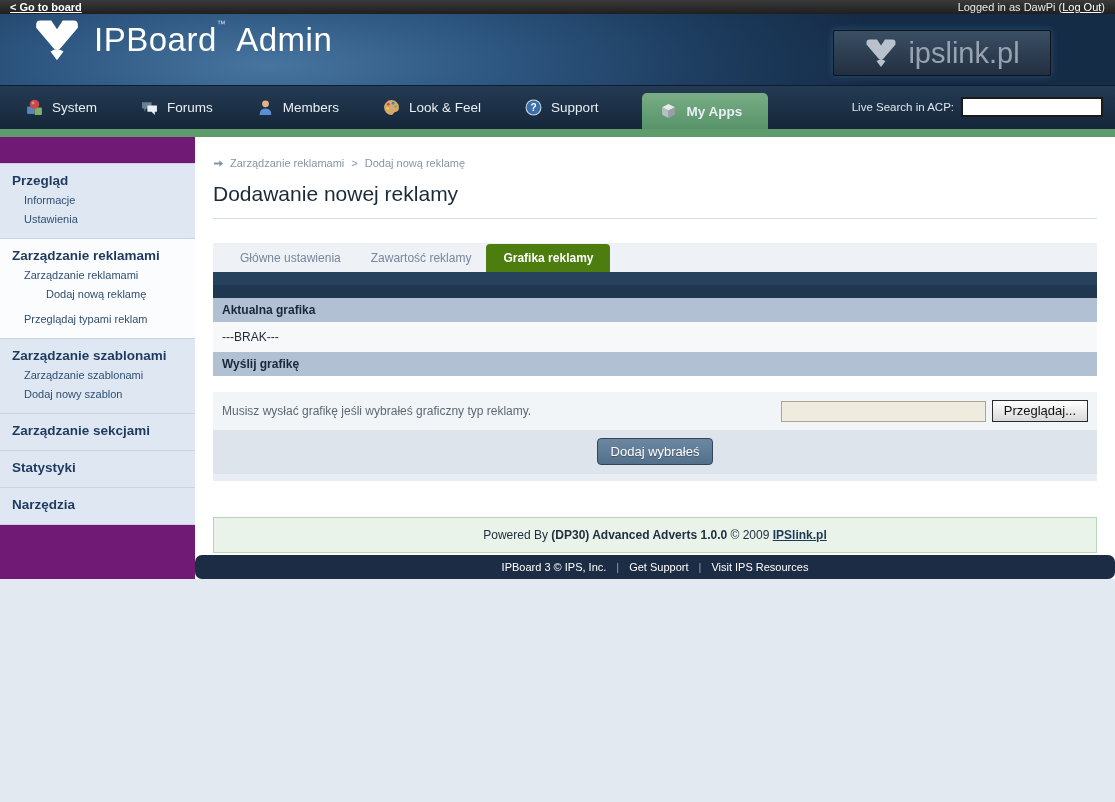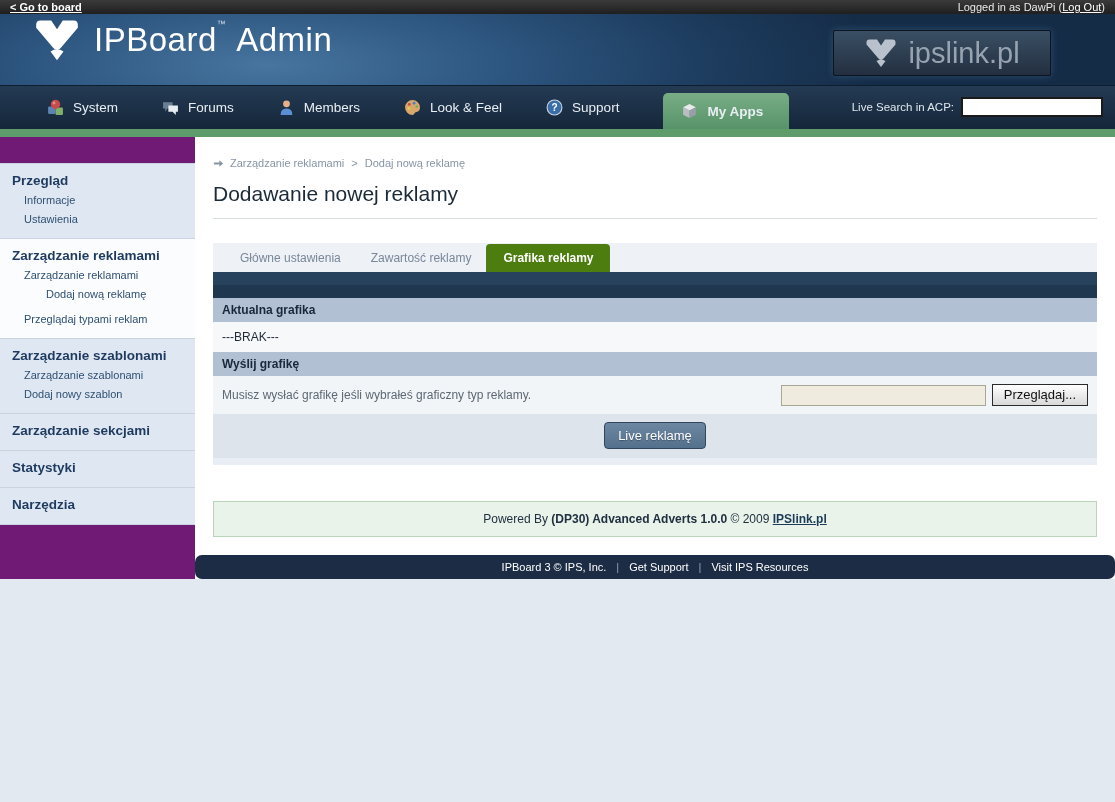--- a/index.html
+++ b/index.html
@@ -38,21 +38,21 @@
     border:1px solid #0c141d; border-radius:2px;
     box-shadow:0 0 7px rgba(90,140,190,0.35);
     display:flex; align-items:center; justify-content:center;
   }
   .partner svg { width:34px; height:30px; margin-right:10px; }
   .partner .partner-text { color:#97a3b0; font-size:29px; }
 
   
   .nav {
     height:43px; background:linear-gradient(#243b54,#152639);
-    display:flex; align-items:center; padding-left:47px; position:relative;
+    display:flex; align-items:center; padding-left:26px; position:relative;
   }
   .nav-item { display:flex; align-items:center; margin-right:44px; cursor:pointer; }
   .nav-item svg { width:17px; height:17px; margin-right:9px; }
   .nav-item .nav-label { color:#e8eef4; font-size:13.5px; }
   .nav-tab-active {
     align-self:flex-end; height:36px; margin-right:0;
     background:linear-gradient(#79ad85,#57936a);
     border-radius:5px 5px 0 0; padding:0 26px 0 18px;
     display:flex; align-items:center; cursor:pointer;
   }
@@ -95,21 +95,21 @@
   .tab {
     font-size:12px; color:#78879a; padding:7px 15px; cursor:pointer;
   }
   .tab.active {
     background:#4d7c0f; color:#fff; font-weight:bold;
     border-radius:4px 4px 0 0; padding:7px 17px;
   }
   .darkbar { height:26px; background:linear-gradient(to bottom, #27425c 0 50%, #203750 50% 100%); }
   .row-header { background:#b1c0d2; padding:5px 9px; font-size:12px; font-weight:bold; color:#16283a; }
   .row-value { background:#f6f8fa; padding:8px 9px; font-size:12px; color:#1e2a36; }
-  .row-upload { background:#f2f5f8; padding:8px 9px; display:flex; align-items:center; justify-content:space-between; }
+  .row-upload { background:#f2f5f8; padding:8px 9px; display:flex; align-items:center; justify-content:space-between;margin-top:16px; }
   .row-upload .hint { font-size:12px; color:#5c6873; }
   .filewrap { display:flex; align-items:center; }
   .filefield {
     width:205px; height:21px; background:#efebdf; border:1px solid #a8a795;
     margin-right:6px; font-size:12px; padding:0 3px; outline:none;
   }
   .browse-btn {
     font-size:13px; color:#111; padding:2px 11px 3px;
     background:linear-gradient(#ffffff,#d9d9d9);
     border:1px solid #2b2b2b; border-radius:0; cursor:pointer;
@@ -282,21 +282,21 @@
         <div class="row-header">Wyślij grafikę</div>
         <div class="row-upload">
           <span class="hint">Musisz wysłać grafikę jeśli wybrałeś graficzny typ reklamy.</span>
           <span class="filewrap">
             <input type="text" class="filefield" value="" style="">
             <button class="browse-btn">Przeglądaj...</button>
           </span>
         </div>
 
         <div class="row-submit">
-          <button class="submit-btn">Live reklamę</button>
+          <button class="submit-btn">Dodaj wybrałeś</button>
         </div>
         <div class="box-bottom"></div>
       </div>
     </div>
 
     <div class="powered">
       <span>Powered By</span>
       <b>(DP30) Advanced Adverts 1.0.0</b>
       <span>© 2009</span>
       <a>IPSlink.pl</a>

